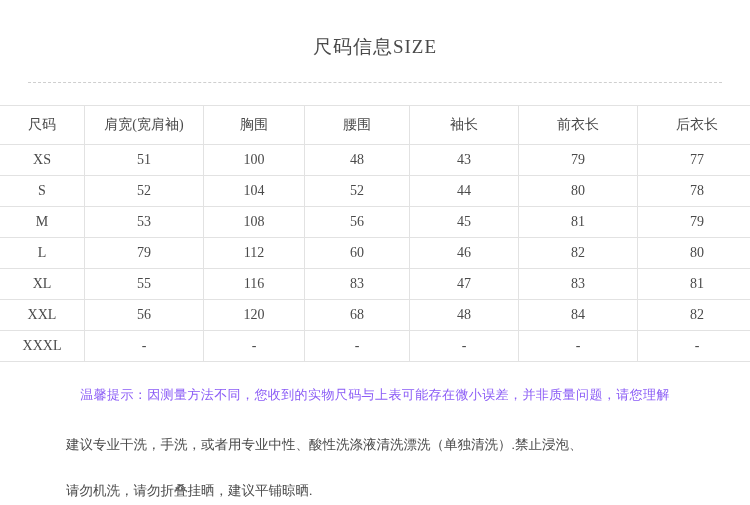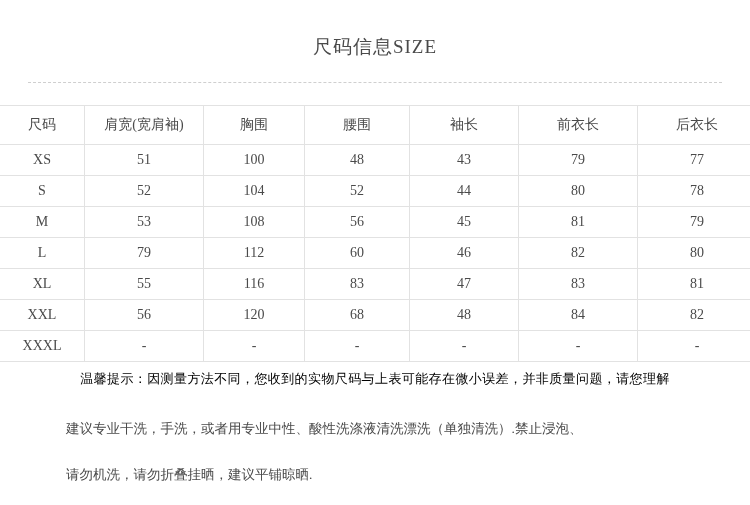--- a/index.html
+++ b/index.html
@@ -64,22 +64,22 @@
   .col-shoulder { width: 118px; }
   .col-bust { width: 100px; }
   .col-waist { width: 104px; }
   .col-sleeve { width: 108px; }
   .col-front { width: 118px; }
   .col-back { width: 118px; }
 
   .note {
     text-align: center;
     font-size: 13px;
-    color: #000000;
-    margin-top: 8px;
+    color: #8b5cf6;
+    margin-top: 24px;
     letter-spacing: 0.4px;
   }
   .washing {
     margin: 28px 0 0 52px;
     font-size: 14px;
     color: #4a4a4a;
     line-height: 1.9;
   }
   .washing .heading {
     font-size: 15px;

